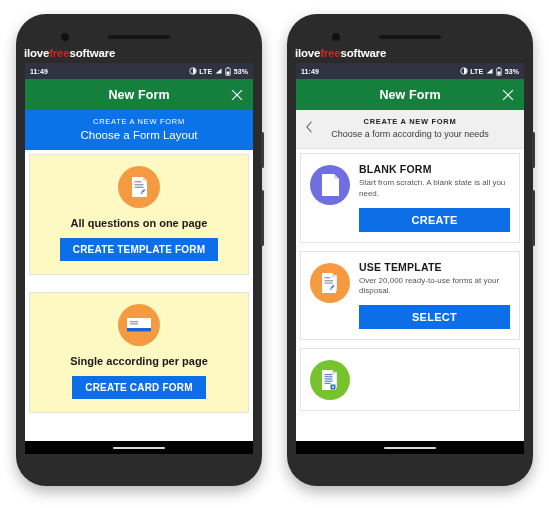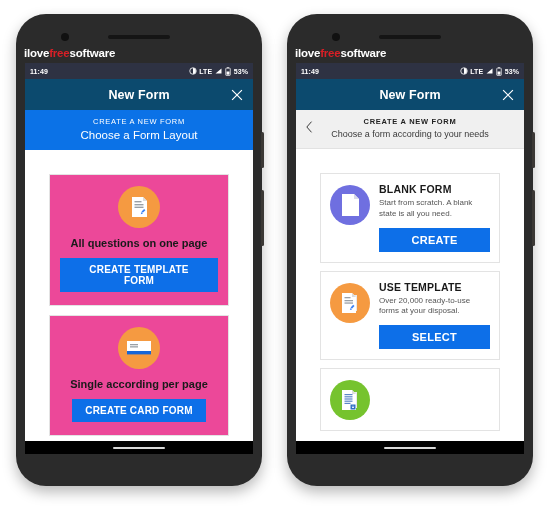--- a/index.html
+++ b/index.html
@@ -48,21 +48,21 @@
   .statusbar {
     height: 16px; background: #2e3243; color: #ffffff;
     display: flex; align-items: center; justify-content: space-between;
     padding: 0 5px; font-size: 7.5px; font-weight: bold;
   }
   .sb-right { display: flex; align-items: center; gap: 2.5px; }
   .sb-right svg { display: block; }
   .sb-text { font-size: 7px; font-weight: bold; letter-spacing: 0.1px; }
 
   .appbar {
-    height: 31px; background: #0c4a6e; color: #ffffff;
+    height: 31px; background: #15803d; color: #ffffff;
     display: flex; align-items: center; justify-content: center;
     position: relative;
   }
   .appbar-title { font-size: 12.5px; font-weight: bold; letter-spacing: 0.1px; }
   .close-btn {
     position: absolute; right: 9px; top: 50%; transform: translateY(-50%);
     width: 14px; height: 14px; cursor: pointer;
   }
 
   
@@ -77,26 +77,26 @@
   .subhead-gray {
     background: #f0f0f0; color: #2b2b2b; text-align: center;
     padding: 7px 0 9px; position: relative; border-bottom: 1px solid #e2e2e2;
   }
   .subhead-gray .sub-kicker { font-size: 7.5px; letter-spacing: 0.7px; font-weight: bold; color: #222; }
   .subhead-gray .sub-title  { font-size: 9px; margin-top: 3px; color: #3a3a3a; }
   .back-chevron {
     position: absolute; left: 9px; top: 11px; width: 9px; height: 12px; cursor: pointer;
   }
 
-  .content { padding: 24px; }
+  .content { padding: 4px; }
 
   
   .layout-card {
-    border: 1px solid #e3e3e3; background: #ec4899;
-    padding: 11px 10px 13px; text-align: center; margin-bottom: 9px;
+    border: 1px solid #e3e3e3; background: #fef9c3;
+    padding: 11px 10px 13px; text-align: center; margin-bottom: 17px;
   }
   .circ-icon {
     width: 42px; height: 42px; border-radius: 50%;
     margin: 0 auto 9px; display: flex; align-items: center; justify-content: center;
   }
   .circ-orange { background: #f59a41; }
   .layout-label { font-size: 11px; font-weight: bold; color: #1a1a1a; margin-bottom: 9px; }
   .btn-blue {
     display: inline-block; background: #0d6fe8; color: #fff;
     font-size: 10px; font-weight: bold; letter-spacing: 0.2px;

